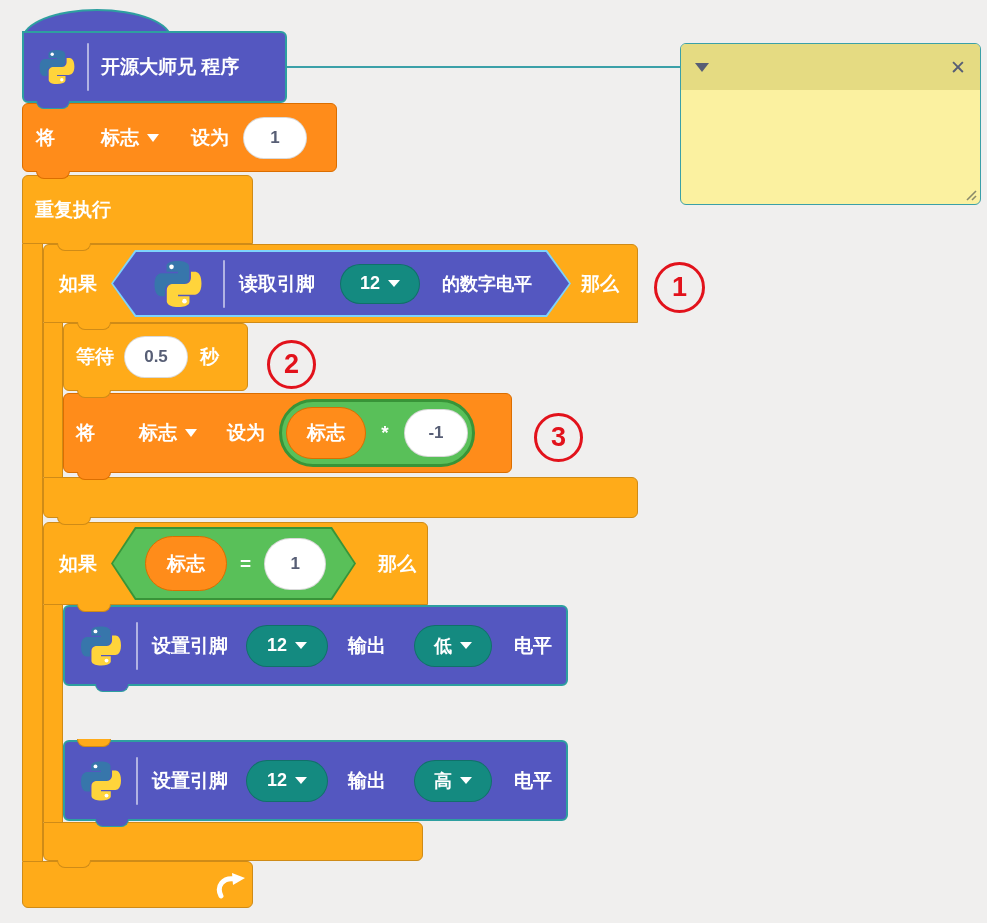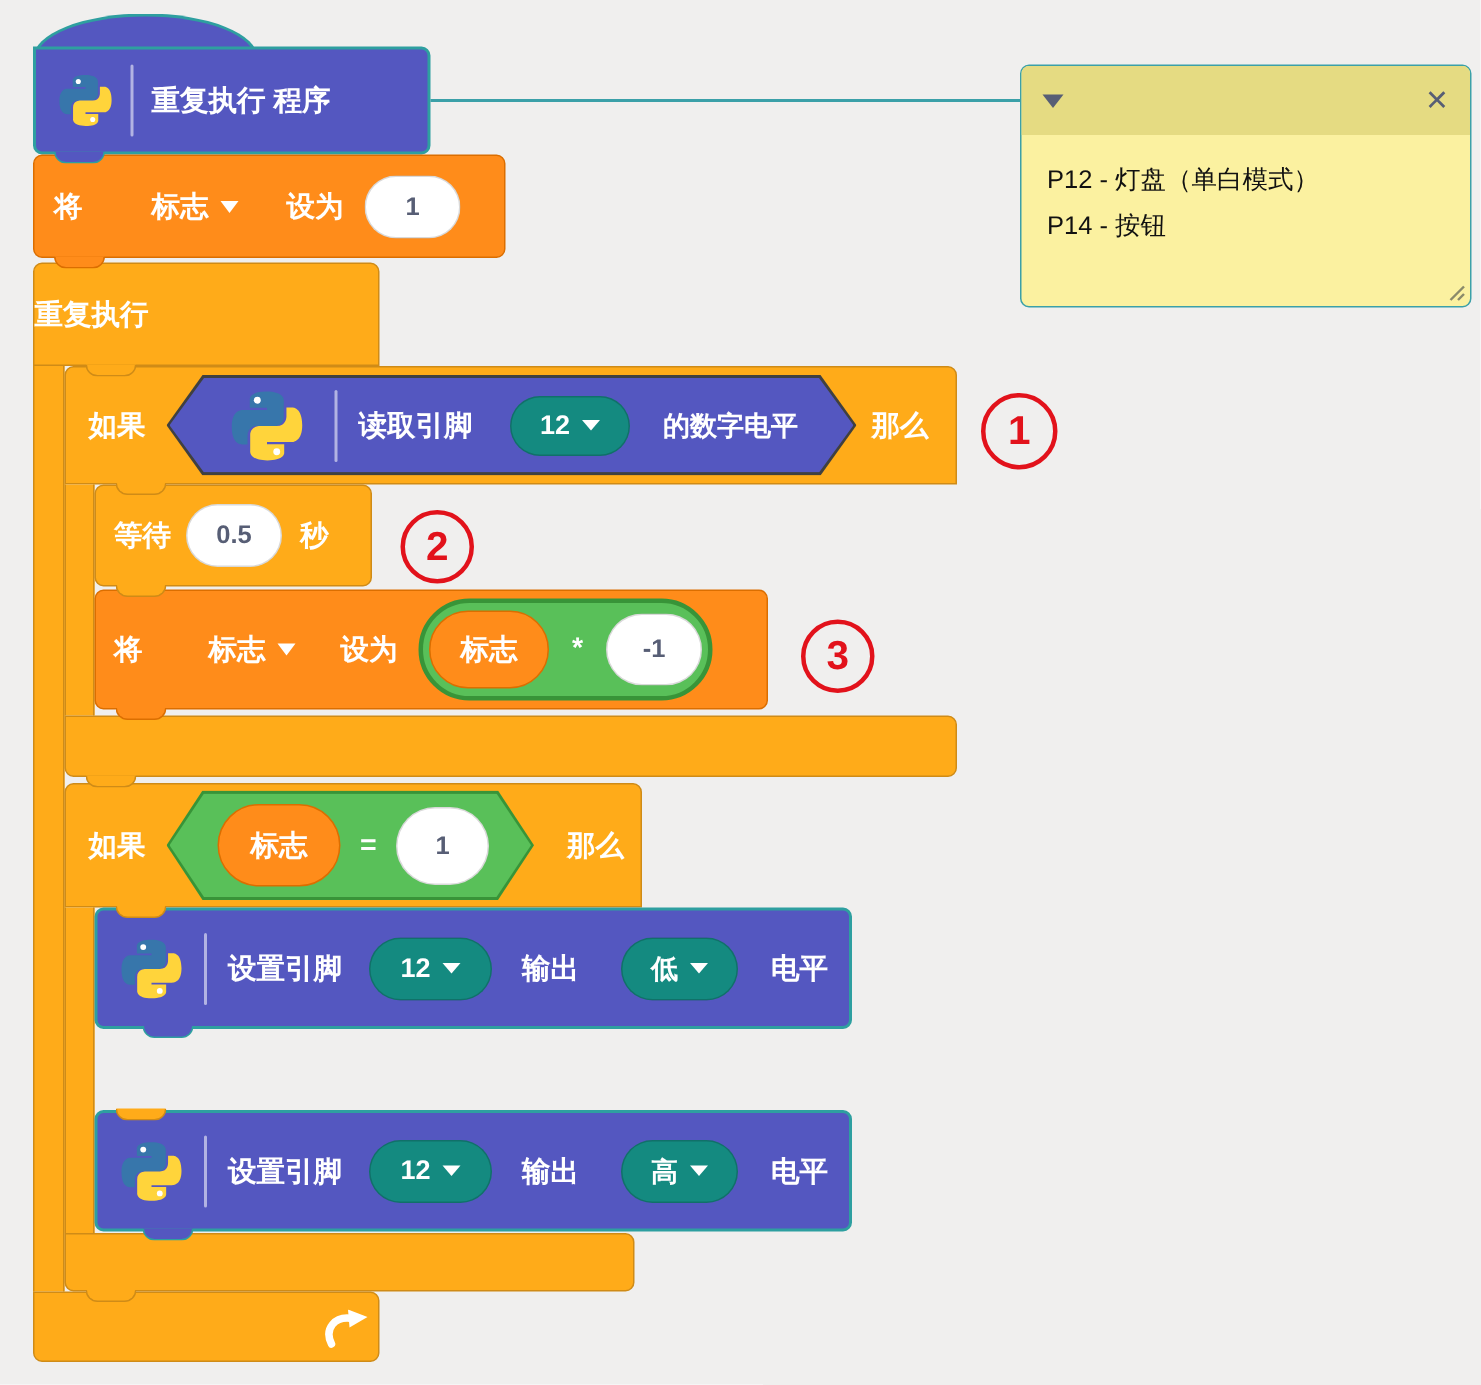--- a/index.html
+++ b/index.html
@@ -76,52 +76,52 @@
   <div class="connector" style="left:287px;top:66px;width:394px;"></div>
 
   <div class="abs purple" style="left:22px;top:9px;width:150px;height:30px;border-bottom:none;border-radius:75px 75px 0 0 / 30px 30px 0 0;"></div>
   <div class="abs purple row" style="left:22px;top:31px;width:265px;height:72px;border-radius:0 6px 6px 6px;padding-left:13px;">
     <span style="line-height:0">
       <svg width="40" height="40" viewBox="0 0 40 40">
           <use href="#pylogo"></use>
         </svg>
     </span>
     <span class="divider" style="margin:0 12px 0 10px;"></span>
-    <span class="lbl">重复执行 程序</span>
+    <span class="lbl">开源大师兄 程序</span>
   </div>
 
   <div class="abs orange r6 row" style="left:22px;top:103px;width:315px;height:69px;padding-left:13px;">
     <span class="lbl">将</span>
     <span class="flat-dd" style="margin-left:46px;">
       <span class="lbl">标志</span>
       <i class="tri"></i>
     </span>
     <span class="lbl" style="margin-left:32px;">设为</span>
     <span class="oval" style="width:62px;height:40px;margin-left:14px;">
       <span>1</span>
     </span>
   </div>
 
-  <div class="abs amber" style="left:22px;top:175px;width:231px;height:69px;border-radius:6px 6px 0 0;display:flex;align-items:center;">
+  <div class="abs amber" style="left:22px;top:175px;width:231px;height:69px;border-radius:6px 6px 0 0;display:flex;align-items:center;padding-left:12px;">
     <span class="lbl">重复执行</span>
   </div>
   <div class="abs amber" style="left:22px;top:244px;width:21px;height:617px;border-top:none;border-bottom:none;"></div>
   <div class="abs amber" style="left:22px;top:861px;width:231px;height:47px;border-radius:0 6px 6px 6px;">
     <span class="abs" style="left:191px;top:11px;line-height:0;">
       <svg width="34" height="26" viewBox="0 0 34 26">
         <path d="M7 23 C2 13 9 4 21 6" fill="none" stroke="#fff" stroke-width="5" stroke-linecap="round"></path>
         <polygon points="18,0 31,5 19,12" fill="#fff"></polygon>
       </svg>
     </span>
   </div>
 
   <div class="abs amber row" style="left:43px;top:244px;width:595px;height:79px;border-radius:6px 6px 0 0;padding-left:15px;">
     <span class="lbl">如果</span>
 
-    <div class="hex" style="position:relative;width:460px;height:67px;margin-left:14px;background:#404040;">
+    <div class="hex" style="position:relative;width:460px;height:67px;margin-left:14px;background:#7dd3fc;">
       <div class="hex-inner row" style="background:#5457C0;padding-left:38px;">
         <span style="line-height:0">
           <svg width="54" height="54" viewBox="0 0 40 40">
               <use href="#pylogo"></use>
             </svg>
         </span>
         <span class="divider" style="margin:0 14px 0 18px;"></span>
         <span class="lbl">读取引脚</span>
         <span class="pill" style="width:78px;height:38px;margin-left:25px;">
           <span>12</span>
@@ -218,24 +218,20 @@
       <span>高</span>
       <i class="tri" style="border-top-width:7px;"></i>
     </span>
     <span class="lbl" style="margin-left:22px;">电平</span>
   </div>
 
   <div class="abs comment" style="left:680px;top:43px;width:301px;height:162px;">
     <div class="comment-head">
       <i class="tri-dark"></i>
       <span class="comment-x">✕</span>
-    </div>
-    <div class="comment-body">
-      <div>P12 - 灯盘（单白模式）</div>
-      <div>P14 - 按钮</div>
     </div>
     <span class="abs" style="right:3px;bottom:3px;line-height:0;">
       <svg width="14" height="14" viewBox="0 0 14 14">
         <line x1="4" y1="13" x2="13" y2="4" stroke="#8a8a6a" stroke-width="1.6"></line>
         <line x1="9" y1="13" x2="13" y2="9" stroke="#8a8a6a" stroke-width="1.6"></line>
       </svg>
     </span>
   </div>
 
   <div class="notch n-purple" style="left:36px;top:101px;"></div>

